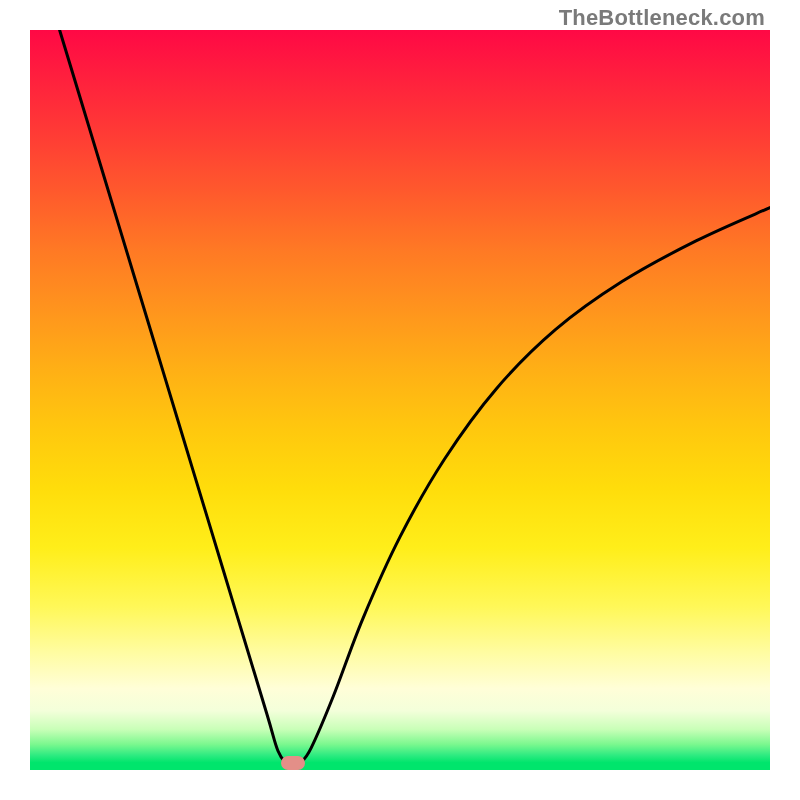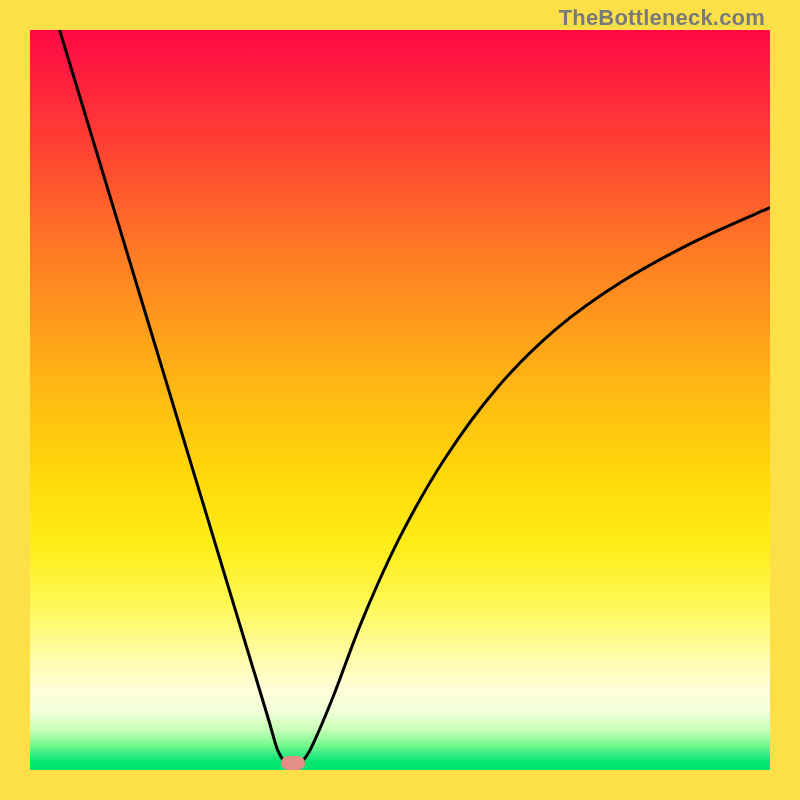--- a/index.html
+++ b/index.html
@@ -1,20 +1,20 @@
 <!DOCTYPE html>
 <html><head>
 <meta charset="utf-8">
 <style>
   * { margin: 0; padding: 0; box-sizing: border-box; }
   html, body { width: 800px; height: 800px; overflow: hidden; background: #000; }
   .outer {
     width: 800px;
     height: 800px;
-    background: #fde047;
+    background: #ffffff;
     position: relative;
   }
   .plot-area {
     position: absolute;
     left: 30px;
     top: 30px;
     width: 740px;
     height: 740px;
   }
   .gradient-bg {

